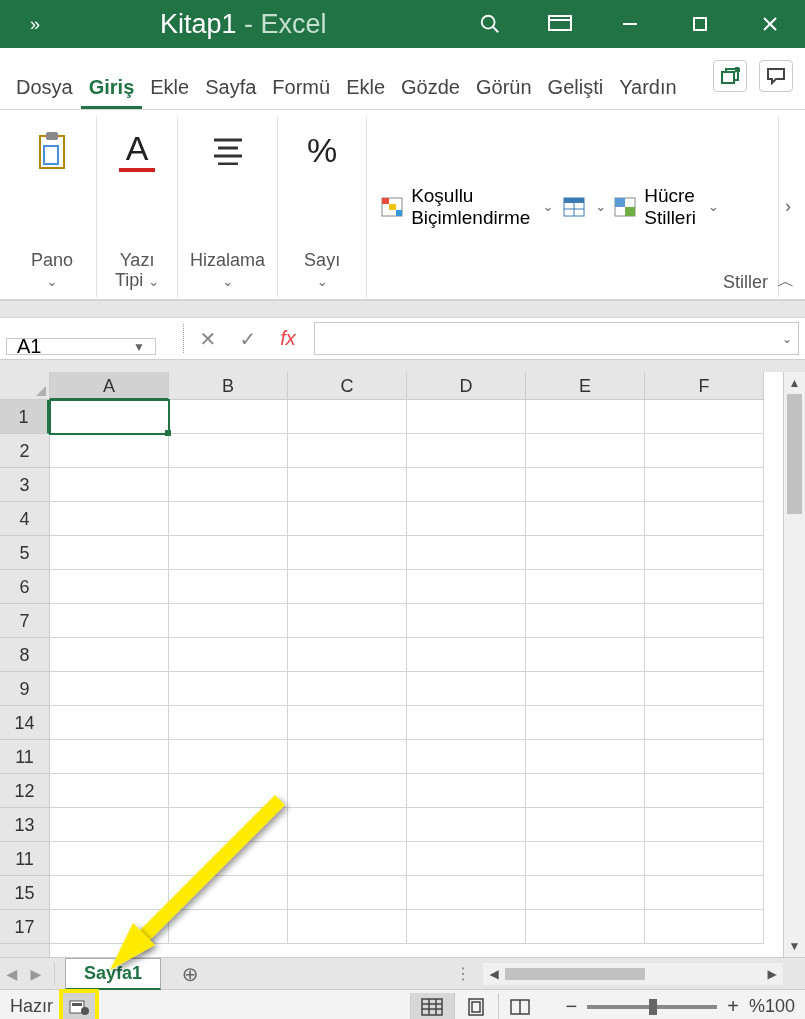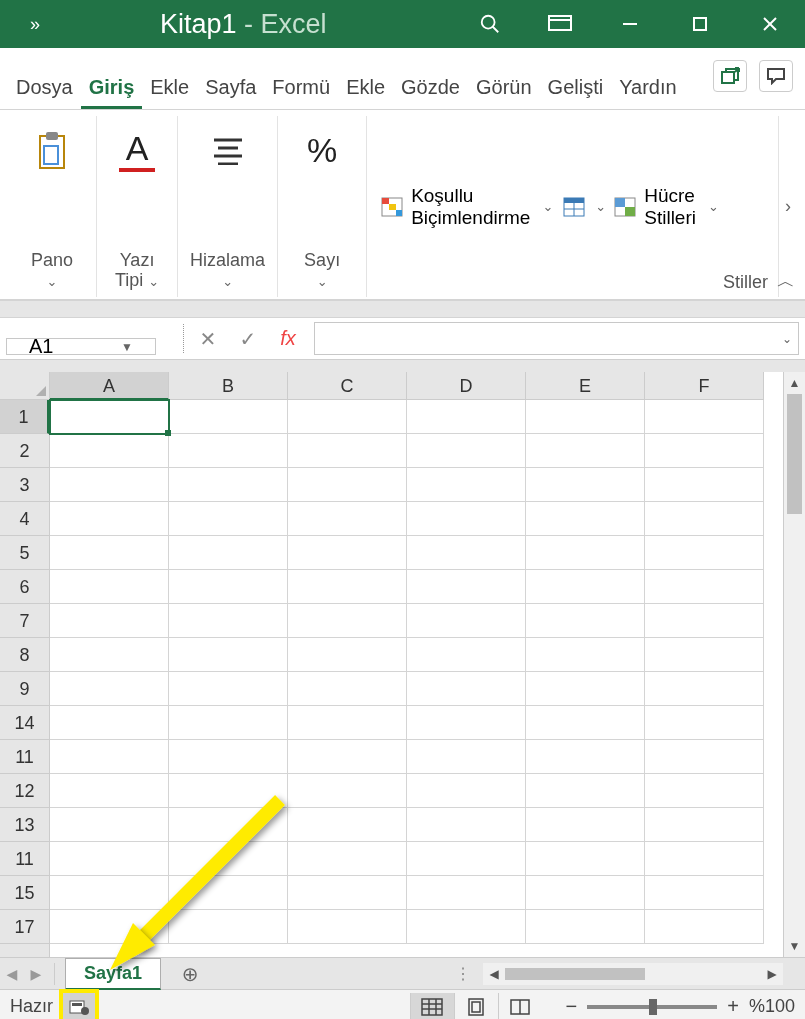--- a/index.html
+++ b/index.html
@@ -33,21 +33,21 @@
 .style-item { display: flex; align-items: center; gap: 8px; padding: 6px 4px; font-size: 19px; cursor: pointer; }
 .style-item .sico { width: 26px; height: 22px; display:flex; align-items:center; justify-content:center; }
 .ribbon-collapse { position: absolute; right: 10px; bottom: 6px; font-size: 18px; color: #666; cursor: pointer; }
 .ribbon-expand { width: 28px; border-left: 1px solid #e3e3e3; display:flex; align-items:center; justify-content:center; font-size: 18px; color:#666; }
 
 
 .gap { height: 18px; background: #e6e6e6; border-top: 1px solid #d4d4d4; border-bottom: 1px solid #d4d4d4; }
 
 
 .fbar { height: 42px; background: #fff; display: flex; align-items: stretch; border-bottom: 1px solid #cfcfcf; }
-.namebox { width: 150px; border: 1px solid #c8c8c8; margin: 20px 6px 4px 6px; display:flex; align-items:center; padding: 0 22px; font-size: 20px; justify-content: flex-end; }
+.namebox { width: 150px; border: 1px solid #c8c8c8; margin: 20px 6px 4px 6px; display:flex; align-items:center; padding: 0 10px; font-size: 20px; justify-content: flex-end; }
 .namebox .dd { margin-left: auto; font-size: 12px; color:#666; }
 .fsep { width: 18px; border-right: 1px dotted #999; margin: 6px 4px; }
 .fbtn { width: 40px; display:flex; align-items:center; justify-content:center; color:#888; font-size: 20px; }
 .fbox { flex:1; border: 1px solid #c8c8c8; margin: 4px 6px 4px 6px; display:flex; align-items:center; padding: 0 8px; position:relative; }
 .fbox .expand { position:absolute; right:6px; font-size:12px; color:#666; }
 
 
 .gap2 { height: 12px; background: #e6e6e6; }
 
 

